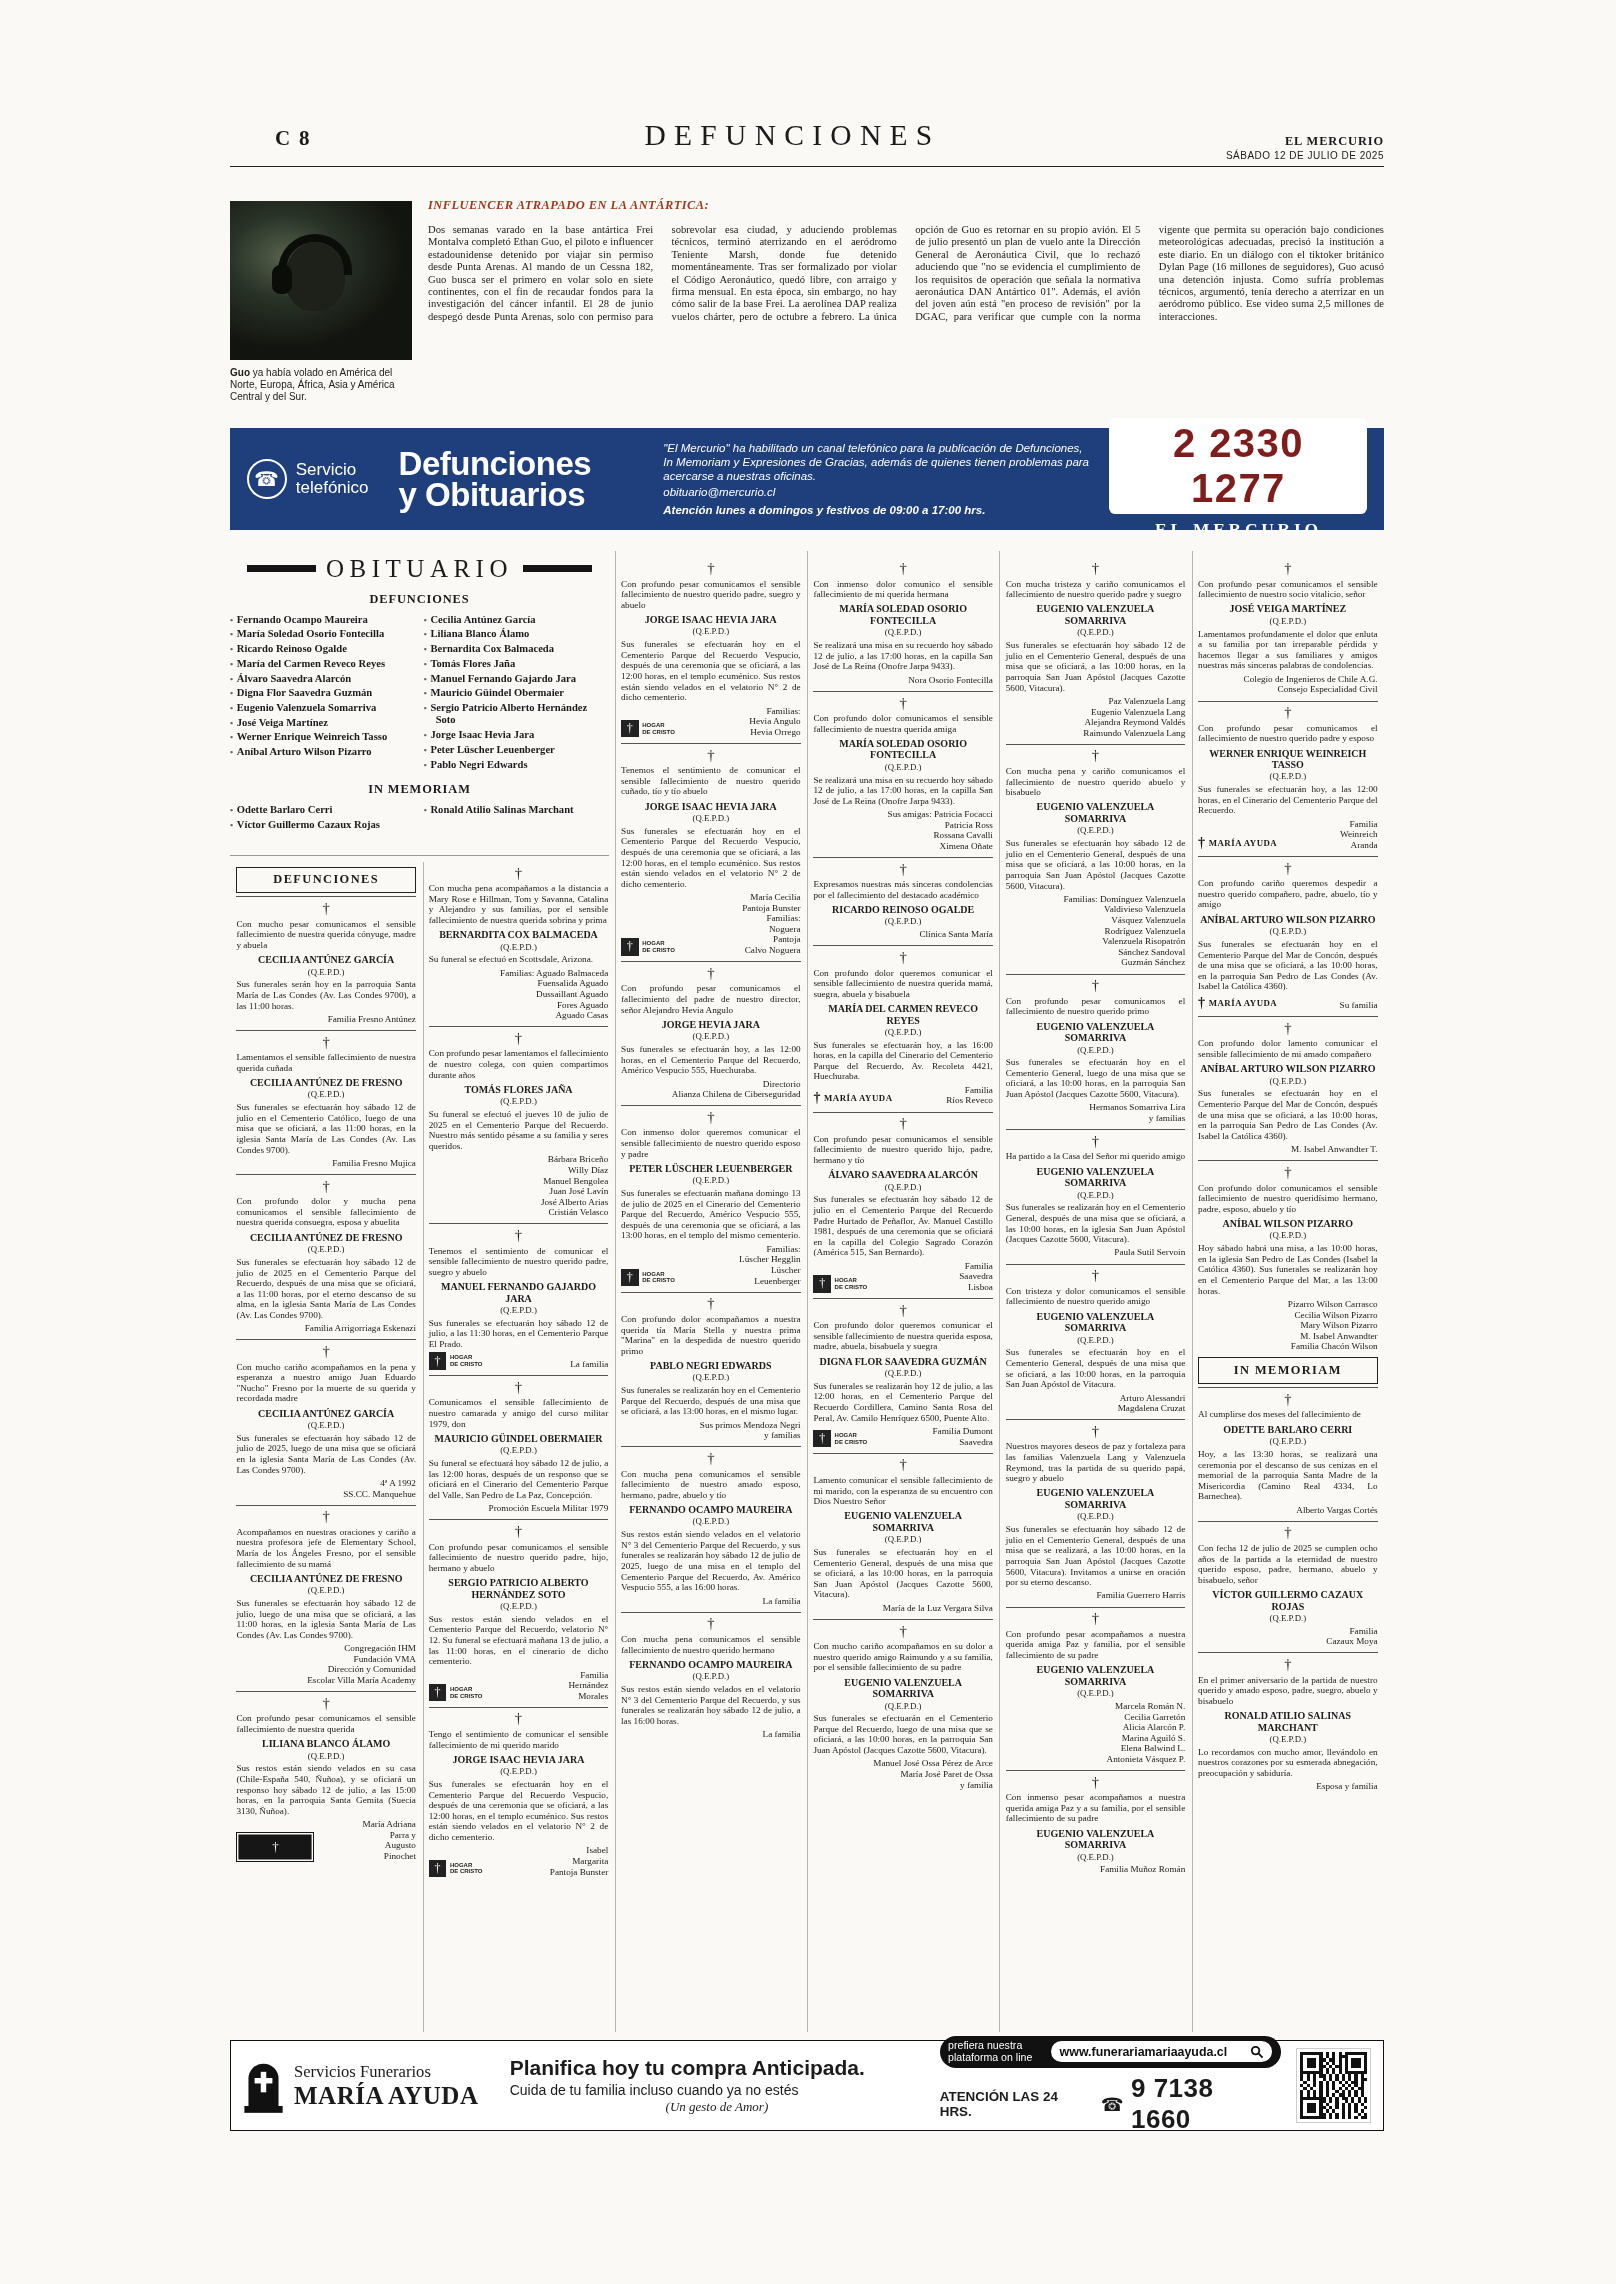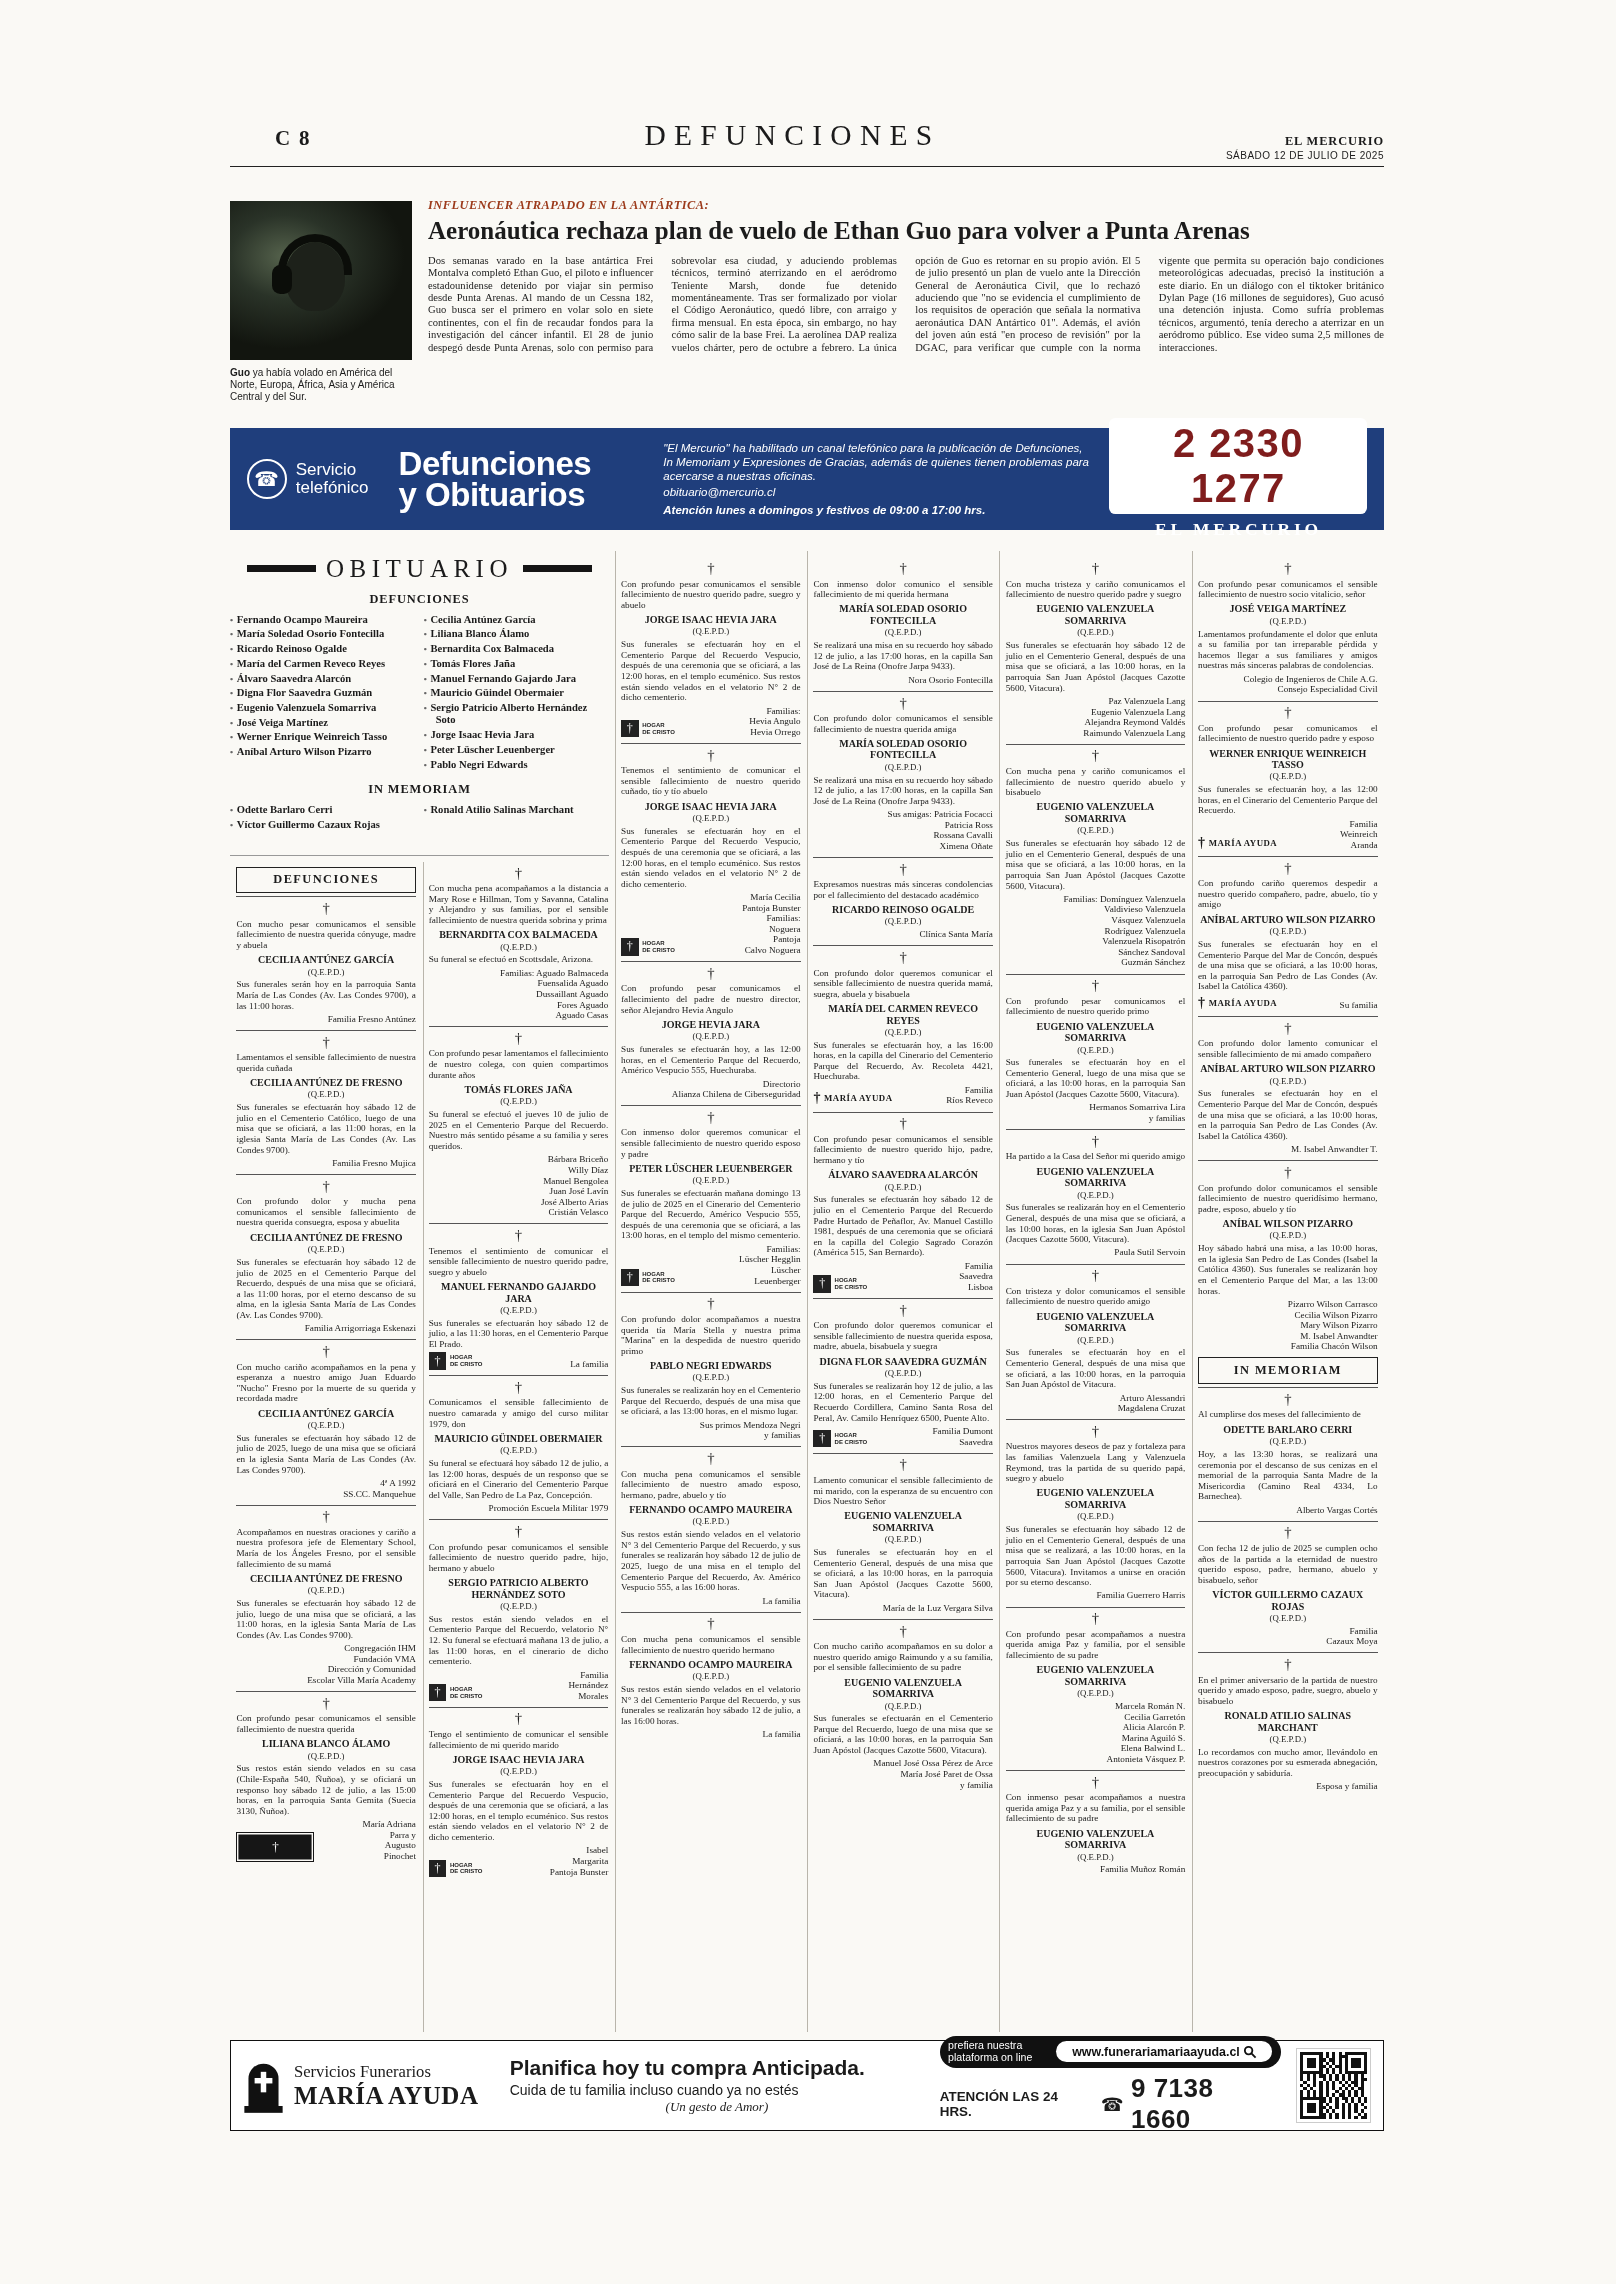--- a/index.html
+++ b/index.html
@@ -89,21 +89,21 @@
   .ad-brandtext{font-family:"Liberation Serif",serif;}
   .ad-sf{font-size:16.6px;}
   .ad-ma{font-weight:bold;font-size:25px;letter-spacing:0.5px;}
   .ad-center{flex:1;}
   .ad-line1{font-weight:bold;font-size:21px;}
   .ad-line2{font-size:14px;margin-top:1.8px;}
   .ad-line3{font-style:italic;font-size:13px;text-align:center;margin-top:1.8px;font-family:"Liberation Serif",serif;}
   .ad-right{width:341px;flex:none;}
   .ad-pill{background:#111;color:#fff;border-radius:18.4px;display:flex;align-items:center;gap:7.4px;padding:4.6px 8.3px;}
   .ad-pill-label{font-size:10.6px;line-height:1.1;width:101px;}
-  .ad-url-box{background:#fff;color:#111;border-radius:12px;display:flex;align-items:center;gap:3px;padding:3.7px 8.3px;font-weight:bold;font-size:12.4px;flex:1;justify-content:center;}
+  .ad-url-box{background:#fff;color:#111;border-radius:12px;display:flex;align-items:center;gap:23px;padding:3.7px 8.3px;font-weight:bold;font-size:12.4px;flex:1;justify-content:flex-end;}
   .ad-atencion{display:flex;align-items:center;gap:7.4px;margin-top:5.5px;justify-content:center;}
   .ad-at-label{font-weight:bold;font-size:13.4px;}
   .ad-phone-icon{font-family:"DejaVu Sans",sans-serif;font-size:18.4px;}
   .ad-phone{font-weight:bold;font-size:26px;letter-spacing:0.5px;}
   .qr{display:grid;grid-template-columns:repeat(21,3.2px);grid-auto-rows:3.2px;background:#fff;padding:2.8px;border:0.5px solid #ccc;flex:none;}
   .qr-cell.on{background:#111;}
 </style>
 </head>
 <body>
 
@@ -123,21 +123,20 @@
 
   <section class="article">
     <div class="art-photo">
       <div class="head"></div>
       <div class="band"></div>
       <div class="cup"></div>
     </div>
     <div class="art-caption"><b>Guo</b><span> ya había volado en América del Norte, Europa, África, Asia y América Central y del Sur.</span></div>
     <div class="art-main">
       <div class="art-kicker">INFLUENCER ATRAPADO EN LA ANTÁRTICA:</div>
-      <h1 class="art-headline">Aeronáutica rechaza plan de vuelo de Ethan Guo para volver a Punta Arenas</h1>
       <div class="art-body">Dos semanas varado en la base antártica Frei Montalva completó Ethan Guo, el piloto e influencer estadounidense detenido por viajar sin permiso desde Punta Arenas. Al mando de un Cessna 182, Guo busca ser el primero en volar solo en siete continentes, con el fin de recaudar fondos para la investigación del cáncer infantil. El 28 de junio despegó desde Punta Arenas, solo con permiso para sobrevolar esa ciudad, y aduciendo problemas técnicos, terminó aterrizando en el aeródromo Teniente Marsh, donde fue detenido momentáneamente. Tras ser formalizado por violar el Código Aeronáutico, quedó libre, con arraigo y firma mensual. En esta época, sin embargo, no hay cómo salir de la base Frei. La aerolínea DAP realiza vuelos chárter, pero de octubre a febrero. La única opción de Guo es retornar en su propio avión. El 5 de julio presentó un plan de vuelo ante la Dirección General de Aeronáutica Civil, que lo rechazó aduciendo que "no se evidencia el cumplimiento de los requisitos de operación que señala la normativa aeronáutica DAN Antártico 01". Además, el avión del joven aún está "en proceso de revisión" por la DGAC, para verificar que cumple con la norma vigente que permita su operación bajo condiciones meteorológicas adecuadas, precisó la institución a este diario. En un diálogo con el tiktoker británico Dylan Page (16 millones de seguidores), Guo acusó una detención injusta. Como sufría problemas técnicos, argumentó, tenía derecho a aterrizar en un aeródromo público. Ese video suma 2,5 millones de interacciones.</div>
     </div>
   </section>
 
   <section class="banner">
     <div class="b-svc">
       <div class="b-svc-icon">☎</div>
       <div class="b-svc-label">
         <div>Servicio</div>
         <div>telefónico</div>

